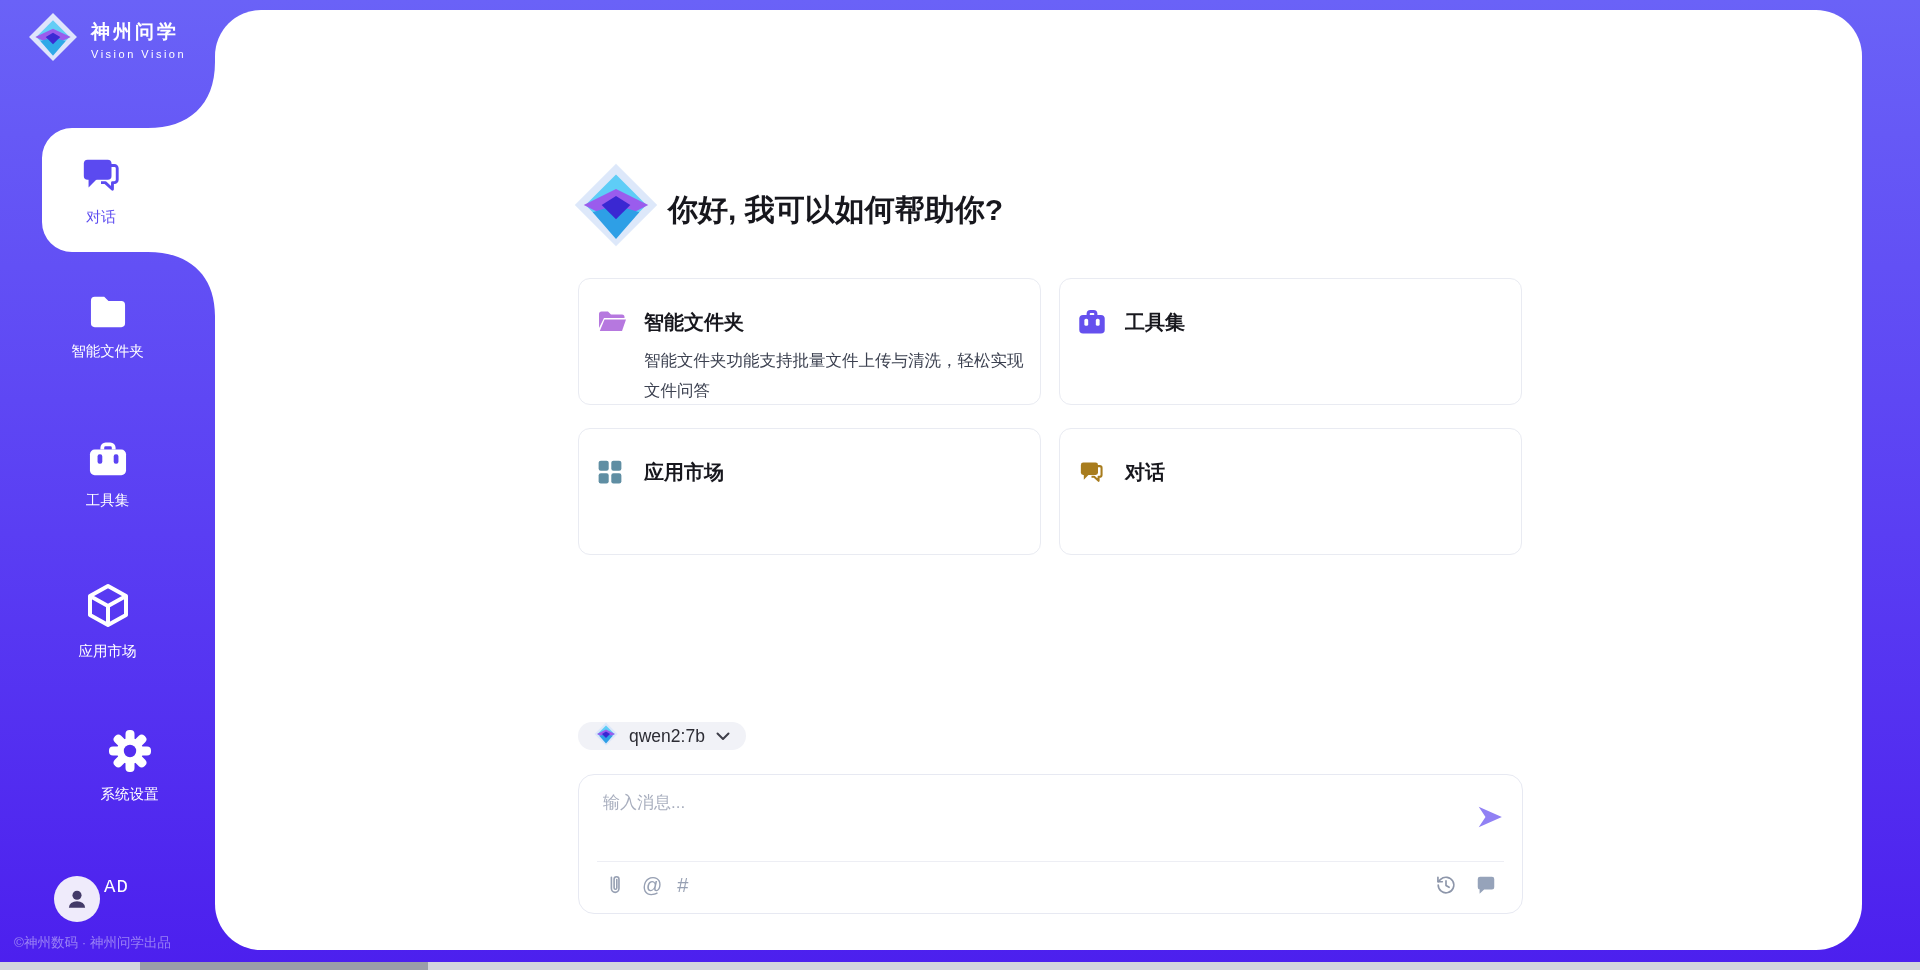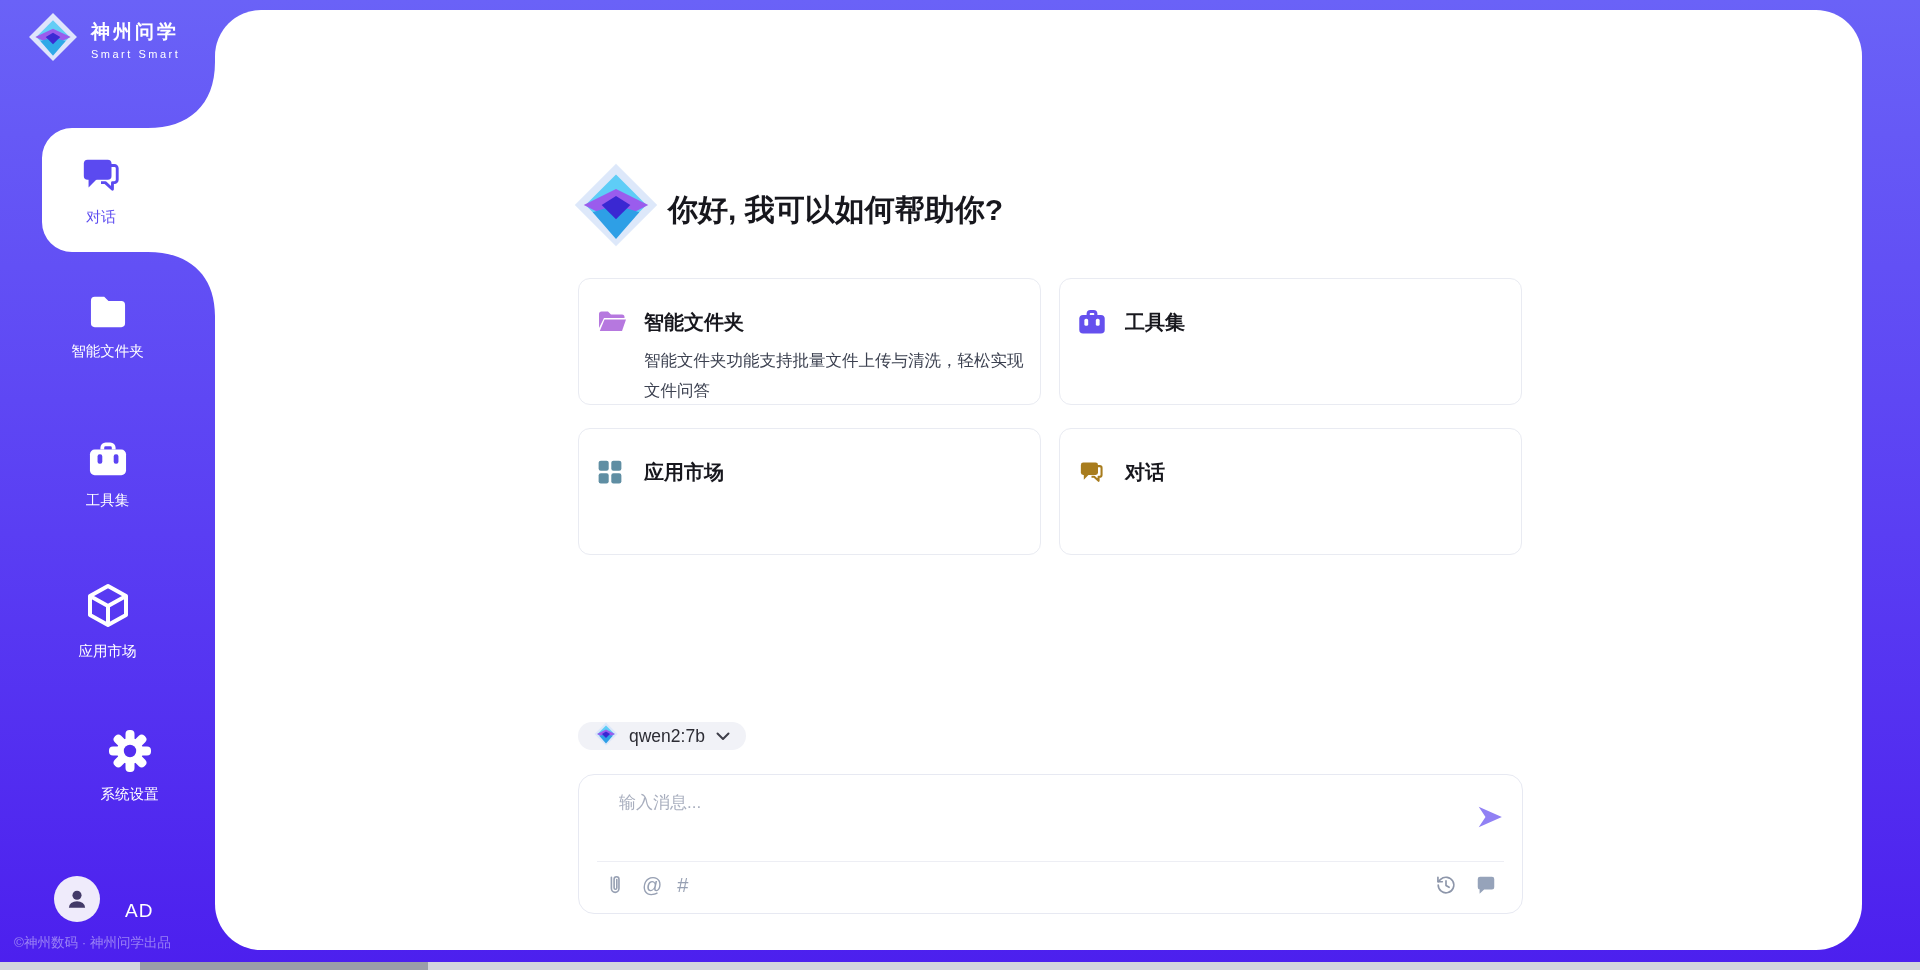--- a/index.html
+++ b/index.html
@@ -24,21 +24,21 @@
     display:flex; flex-direction:column; align-items:center; justify-content:center; gap:8px;
     cursor:pointer;
   }
   .nav-active-content .nav-label { color:#5b4af0; font-size:15px; }
   .nav-item {
     position:absolute; left:0; width:215px;
     display:flex; flex-direction:column; align-items:center; gap:8px; cursor:pointer;
   }
   .nav-item .nav-label { color:#ffffff; font-size:14.5px; }
   .nav-folder { top:294px; } .nav-toolbox { top:441px; } .nav-cube { top:582px; } .nav-gear { top:729px;padding-left:44px; }
-  .user-row { position:absolute; left:54px; top:876px; display:flex; align-items:flex-end; gap:25px; }
+  .user-row { position:absolute; left:54px; top:876px; display:flex; align-items:flex-start; gap:4px;font-family:Liberation Mono, monospace; }
   .avatar {
     width:46px; height:46px; border-radius:50%; background:#efebfb;
     display:flex; align-items:center; justify-content:center;
   }
   .user-name { color:#fff; font-size:19px; letter-spacing:1px; }
   .copyright { position:absolute; left:14px; top:934px; font-size:13.5px; color:rgba(255,255,255,0.42); }
   
   .hero-logo { position:absolute; left:573px; top:162px; }
   .hero-title { position:absolute; left:668px; top:190px; font-size:30px; font-weight:bold; color:#17171d; }
   
@@ -57,21 +57,21 @@
     background:#f1f2f7; border-radius:20px;
     display:inline-flex; align-items:center; gap:11px; cursor:pointer;
   }
   .model-name { font-size:17.5px; color:#2c2c34; }
   
   .composer {
     position:absolute; left:578px; top:774px; width:945px; height:140px;
     background:#fff; border:1px solid #e7e9f2; border-radius:16px;
   }
   .composer textarea {
-    position:absolute; left:40px; top:16px; width:860px; height:62px;
+    position:absolute; left:24px; top:16px; width:860px; height:62px;
     border:none; outline:none; resize:none; font-family:inherit;
     font-size:17px; color:#33384a; background:transparent;
   }
   .composer textarea::placeholder { color:#a8aebe; }
   .send-btn { position:absolute; left:897px; top:28px; width:28px; height:28px; cursor:pointer; }
   .composer-divider { position:absolute; left:18px; right:18px; top:86px; height:1px; background:#edeef4; }
   .composer-tools { position:absolute; left:24px; top:98px; display:flex; align-items:center; gap:15px; }
   .composer-tools-right { position:absolute; right:24px; top:98px; display:flex; align-items:center; gap:16px; }
   .tool-icon { width:24px; height:24px; display:flex; align-items:center; justify-content:center; cursor:pointer; }
   .glyph-icon { font-size:20px; color:#97a0b3; cursor:pointer; line-height:24px; }
@@ -89,21 +89,21 @@
     <svg width="50" height="50" viewBox="0 0 48 48">
       <polygon points="24,1 47,24 24,47 1,24" fill="#e9f1fc" opacity="0.92"></polygon>
       <polygon points="24,8 40,24 24,40 8,24" fill="#63cdf6"></polygon>
       <polygon points="24,16 41,24 24,32 7,24" fill="#9a5ced"></polygon>
       <polygon points="24,24 36,28 24,42 12,28" fill="#2fa9e8"></polygon>
       <polygon points="24,20 31,24 24,31 17,24" fill="#3c2bd4"></polygon>
     </svg>
   </span>
   <span class="brand-text">
     <div class="cn">神州问学</div>
-    <div class="en">Smart  Smart</div>
+    <div class="en">Vision  Vision</div>
   </span>
 </div>
 
 <svg class="tab-shape" viewBox="0 0 176 260">
   <path d="M175 4 C175 48 148 70 108 70 L32 70 A30 30 0 0 0 2 100 L2 164 A30 30 0 0 0 32 194 L108 194 C148 194 175 216 175 258 Z" fill="#ffffff"></path>
 </svg>
 
 <div class="nav-active-content">
   <span>
     <svg width="42" height="42" viewBox="0 0 44 44">

